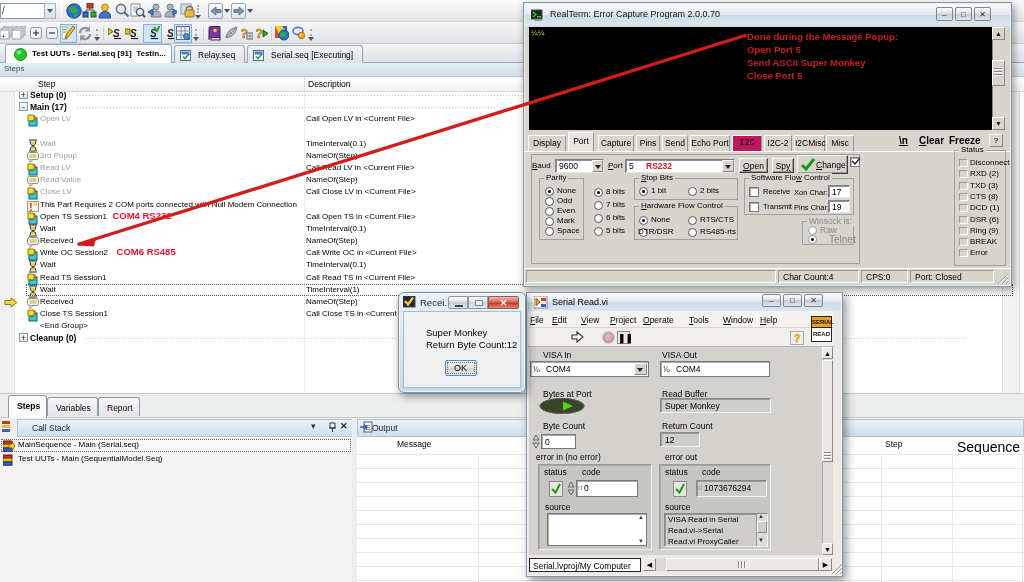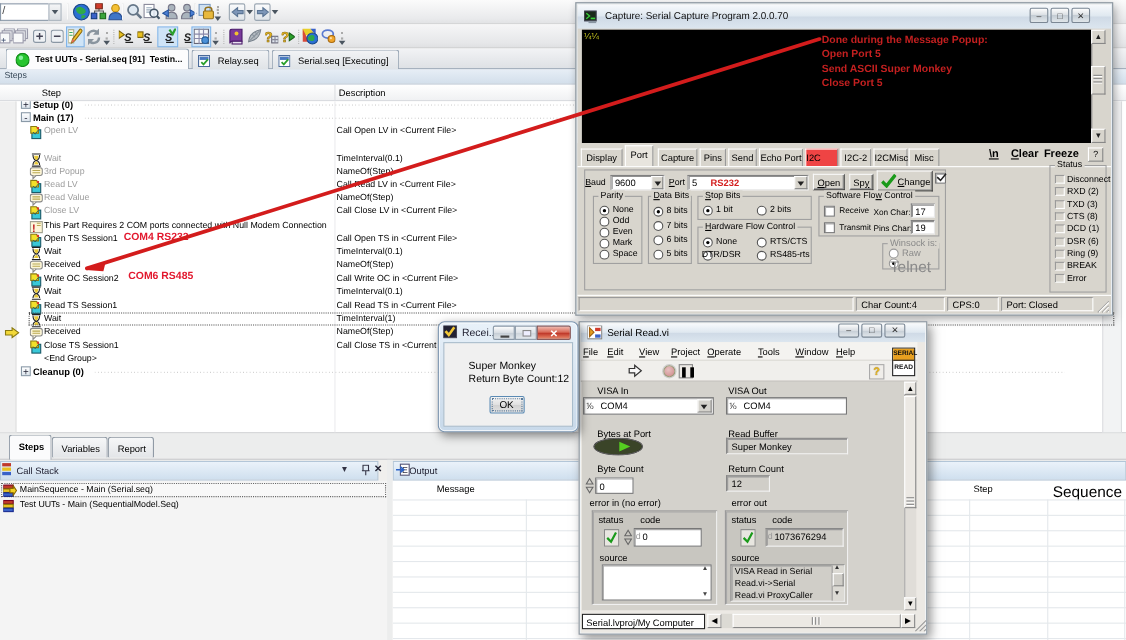--- a/index.html
+++ b/index.html
@@ -414,21 +414,21 @@
     </div>
     <div class="abs" style="left:26px;top:191.72px;width:987px;height:12px;border:1px dotted #555;"></div>
     <svg class="abs" style="left:4px;top:204.89px" width="14" height="11">
       <path d="M1 3.5 H7 V1 L13 5.5 L7 10 V7.5 H1 Z" fill="#f2d838" stroke="#8a7a10"></path>
     </svg>
   </div>
 <div id="btabs" class="abs"></div>
 <div class="btab active" style="left:8px;width:39px;">Steps</div>
 <div class="btab" style="left:47px;width:51px;">Variables</div>
 <div class="btab" style="left:98px;width:42px;">Report</div>
-<div class="panehdr" style="left:0;width:344px;">Call Stack</div>
+<div class="panehdr" style="left:17px;width:344px;">Call Stack</div>
 <span class="abs" style="left:311px;top:421px;font-size:9px;color:#334;">▾</span>
 <svg class="abs" style="left:327px;top:422px" width="10" height="11">
     <path d="M3 1 H8 V6 H3 Z M5.5 6 V10 M2 6 H9" stroke="#334" fill="none"></path>
   </svg>
 <span class="abs" style="left:340px;top:421px;font-size:9px;color:#223;font-weight:bold;">✕</span>
 <svg class="abs" style="left:1px;top:420px" width="10" height="14">
     <rect x="1" y="1" width="8" height="3" fill="#c03a2a"></rect>
     <rect x="1" y="5" width="8" height="3" fill="#e8c020"></rect>
     <rect x="1" y="9" width="8" height="3" fill="#3a62c8"></rect>
   </svg>
@@ -477,21 +477,21 @@
   </div>
 <div class="win" style="left:523px;top:2px;width:491px;height:287px;">
     <div class="abs" style="left:0;top:0;width:489px;height:285px;background:#d8d5cd;border:1px solid #8a96a2;box-shadow:0 0 0 1px #e8eef4 inset, 2px 3px 8px rgba(40,40,40,0.45);"></div>
     <div class="abs" style="left:2px;top:2px;width:485px;height:22px;background:linear-gradient(#f8fafc,#dfe8f0 48%,#cfdae6 52%,#dce6ef);"></div>
     <svg class="abs" style="left:8px;top:6px" width="15" height="14">
       <rect x="0" y="2" width="11" height="9" fill="#1a2a1a" stroke="#445"></rect>
       <path d="M2 4 L5 6.5 L2 9" stroke="#3ad03a" fill="none" stroke-width="1.2"></path>
       <rect x="6" y="8" width="4" height="1.5" fill="#3ad03a"></rect>
       <rect x="4" y="11" width="7" height="2" fill="#8a96a2"></rect>
     </svg>
-    <span class="abs" style="left:27px;top:7px;font-size:9px;color:#111;">Capture: Serial Capture Program 2.0.0.70</span>
+    <span class="abs" style="left:27px;top:7px;font-size:9px;color:#111;">RealTerm: Error Capture Program 2.0.0.70</span>
     <div class="abs" style="left:413px;top:5px;width:17px;height:14px;border:1px solid #7b8794;border-radius:2px;background:linear-gradient(#fdfdfd,#d8dde2 50%,#c4ccd4 50%,#e0e6ea);font-size:8px;text-align:center;line-height:13px;color:#333;">–</div>
     <div class="abs" style="left:432px;top:5px;width:17px;height:14px;border:1px solid #7b8794;border-radius:2px;background:linear-gradient(#fdfdfd,#d8dde2 50%,#c4ccd4 50%,#e0e6ea);font-size:8px;text-align:center;line-height:13px;color:#333;">□</div>
     <div class="abs" style="left:451px;top:5px;width:17px;height:14px;border:1px solid #7b8794;border-radius:2px;background:linear-gradient(#fdfdfd,#d8dde2 50%,#c4ccd4 50%,#e0e6ea);font-size:8px;text-align:center;line-height:13px;color:#333;">✕</div>
     <div class="abs" style="left:6px;top:25px;width:463px;height:103px;background:#000;"></div>
     <span class="abs" style="left:8px;top:26px;font-size:8px;color:#d8d820;">¼¼</span>
     <span class="abs" style="left:224px;top:29px;font-size:9.5px;font-weight:bold;color:#c42020;">Done during the Message Popup:</span>
     <span class="abs" style="left:224px;top:42px;font-size:9.5px;font-weight:bold;color:#c42020;">Open Port 5</span>
     <span class="abs" style="left:224px;top:55px;font-size:9.5px;font-weight:bold;color:#c42020;">Send ASCII Super Monkey</span>
     <span class="abs" style="left:224px;top:68px;font-size:9.5px;font-weight:bold;color:#c42020;">Close Port 5</span>
     <div class="abs" style="left:469px;top:25px;width:13px;height:103px;background:#d8d5cd;border-left:1px solid #808080;"></div>
@@ -499,21 +499,21 @@
     <div class="abs" style="left:469px;top:115px;width:13px;height:13px;background:#d8d5cd;border:1px solid #888;border-top-color:#fff;border-left-color:#fff;font-size:7px;text-align:center;line-height:12px;color:#222;">▼</div>
     <div class="abs" style="left:469px;top:58px;width:13px;height:26px;background:#d8d5cd;border:1px solid #888;border-top-color:#fff;border-left-color:#fff;"></div>
     <div class="abs" style="left:471px;top:66px;width:8px;height:1px;background:#888;box-shadow:0 3px 0 #888,0 6px 0 #888,0 1px 0 #fff,0 4px 0 #fff,0 7px 0 #fff;"></div>
     <div class="abs" style="left:2px;top:128px;width:485px;height:22px;background:#d8d5cd;"></div>
     <div class="abs" style="left:5px;top:133px;width:38px;height:16px;background:#d8d5cd;border:1px solid #999;border-bottom:none;border-top-color:#fff;border-left-color:#fff;font-size:8.5px;text-align:center;padding-top:2px;">Display</div>
     <div class="abs" style="left:45px;top:130px;width:26px;height:19px;background:#e8e5de;border:1px solid #999;border-bottom:none;border-top-color:#fff;border-left-color:#fff;font-size:8.5px;text-align:center;padding-top:3px;">Port</div>
     <div class="abs" style="left:75px;top:133px;width:36px;height:16px;background:#d8d5cd;border:1px solid #999;border-bottom:none;border-top-color:#fff;border-left-color:#fff;font-size:8.5px;text-align:center;padding-top:2px;">Capture</div>
     <div class="abs" style="left:113px;top:133px;width:24px;height:16px;background:#d8d5cd;border:1px solid #999;border-bottom:none;border-top-color:#fff;border-left-color:#fff;font-size:8.5px;text-align:center;padding-top:2px;">Pins</div>
     <div class="abs" style="left:139px;top:133px;width:26px;height:16px;background:#d8d5cd;border:1px solid #999;border-bottom:none;border-top-color:#fff;border-left-color:#fff;font-size:8.5px;text-align:center;padding-top:2px;">Send</div>
     <div class="abs" style="left:167px;top:133px;width:40px;height:16px;background:#d8d5cd;border:1px solid #999;border-bottom:none;border-top-color:#fff;border-left-color:#fff;font-size:8.5px;text-align:center;padding-top:2px;">Echo Port</div>
-    <div class="abs" style="left:209px;top:133px;width:30px;height:16px;background:#ef4444;border:1px solid #999;border-bottom:none;border-top-color:#fff;border-left-color:#fff;font-size:8.5px;text-align:left;padding-top:2px;">I2C</div>
+    <div class="abs" style="left:209px;top:133px;width:30px;height:16px;background:#be185d;border:1px solid #999;border-bottom:none;border-top-color:#fff;border-left-color:#fff;font-size:8.5px;text-align:center;padding-top:2px;font-family:Liberation Mono, monospace;">I2C</div>
     <div class="abs" style="left:241px;top:133px;width:28px;height:16px;background:#d8d5cd;border:1px solid #999;border-bottom:none;border-top-color:#fff;border-left-color:#fff;font-size:8.5px;text-align:center;padding-top:2px;">I2C-2</div>
     <div class="abs" style="left:271px;top:133px;width:31px;height:16px;background:#d8d5cd;border:1px solid #999;border-bottom:none;border-top-color:#fff;border-left-color:#fff;font-size:8.5px;text-align:center;padding-top:2px;">I2CMisc</div>
     <div class="abs" style="left:303px;top:133px;width:28px;height:16px;background:#d8d5cd;border:1px solid #999;border-bottom:none;border-top-color:#fff;border-left-color:#fff;font-size:8.5px;text-align:center;padding-top:2px;">Misc</div>
     <span class="abs" style="left:376px;top:133px;font-size:10px;font-weight:bold;"><u>\n</u></span>
     <span class="abs" style="left:396px;top:133px;font-size:10px;font-weight:bold;"><u>C</u>lear</span>
     <span class="abs" style="left:426px;top:133px;font-size:10px;font-weight:bold;">Freeze</span>
     <div class="abs" style="left:466px;top:132px;width:14px;height:13px;background:#d8d5cd;border:1px solid #888;border-top-color:#fff;border-left-color:#fff;font-size:8px;text-align:center;line-height:12px;">?</div>
     <div class="abs" style="left:2px;top:149px;width:485px;height:117px;background:#d8d5cd;border-top:1px solid #fff;"></div>
     <div class="gbox" style="left:8px;top:152px;width:329px;height:110px;border-color:#a0a0a0;"></div>
     <span class="clab" style="left:9px;top:159px;font-size:8px;"><u>B</u>aud</span>
@@ -542,23 +542,20 @@
     <div class="radio sel" style="left:22px;top:185.0px;"></div>
     <span class="clab" style="left:34px;top:184.0px;font-size:8px;">None</span>
     <div class="radio" style="left:22px;top:194.9px;"></div>
     <span class="clab" style="left:34px;top:193.9px;font-size:8px;">Odd</span>
     <div class="radio" style="left:22px;top:204.8px;"></div>
     <span class="clab" style="left:34px;top:203.8px;font-size:8px;">Even</span>
     <div class="radio" style="left:22px;top:214.7px;"></div>
     <span class="clab" style="left:34px;top:213.7px;font-size:8px;">Mark</span>
     <div class="radio" style="left:22px;top:224.6px;"></div>
     <span class="clab" style="left:34px;top:223.6px;font-size:8px;">Space</span>
-    <div class="gbox" style="left:66px;top:176px;width:40px;height:62px;border-color:#a0a0a0;">
-      <span class="gtitle" style="left:2px;font-size:8px;"><u>D</u>ata Bits</span>
-    </div>
     <div class="radio sel" style="left:71px;top:186.0px;"></div>
     <span class="clab" style="left:83px;top:185.0px;font-size:8px;">8 bits</span>
     <div class="radio" style="left:71px;top:198.9px;"></div>
     <span class="clab" style="left:83px;top:197.9px;font-size:8px;">7 bits</span>
     <div class="radio" style="left:71px;top:211.8px;"></div>
     <span class="clab" style="left:83px;top:210.8px;font-size:8px;">6 bits</span>
     <div class="radio" style="left:71px;top:224.7px;"></div>
     <span class="clab" style="left:83px;top:223.7px;font-size:8px;">5 bits</span>
     <div class="gbox" style="left:111px;top:176px;width:104px;height:22px;border-color:#a0a0a0;">
       <span class="gtitle" style="font-size:8px;"><u>S</u>top Bits</span>
@@ -588,21 +585,21 @@
     <div class="cb" style="left:226px;top:200px;"></div>
     <span class="clab" style="left:240px;top:200px;font-size:7.5px;">Transmit</span>
     <span class="clab" style="left:271px;top:201px;font-size:7.5px;">Pins Char:</span>
     <div class="field" style="left:305px;top:198px;width:22px;height:13px;font-size:8.5px;">19</div>
     <div class="gbox" style="left:279px;top:219px;width:52px;height:24px;border-color:#a0a0a0;">
       <span class="gtitle" style="font-size:8.5px;color:#8a8a8a;">Winsock is:</span>
     </div>
     <div class="radio" style="left:285px;top:224px;border-color:#999;"></div>
     <span class="clab" style="left:297px;top:223px;font-size:8.5px;color:#8a8a8a;">Raw</span>
     <div class="radio sel" style="left:285px;top:233px;border-color:#999;"></div>
-    <span class="clab" style="left:286px;top:232px;font-size:14px;color:#8a8a8a;">Telnet</span>
+    <span class="clab" style="left:306px;top:232px;font-size:10px;color:#8a8a8a;">Telnet</span>
     <div class="gbox" style="left:431px;top:148px;width:52px;height:116px;border-color:#a0a0a0;">
       <span class="gtitle" style="font-size:8px;">Status</span>
     </div>
     <div class="abs" style="left:436px;top:157.0px;width:9px;height:8px;background:#d8d5cd;border:1px solid #9a9a9a;border-right-color:#fff;border-bottom-color:#fff;"></div>
     <span class="clab" style="left:447px;top:156.0px;font-size:8px;">Disconnect</span>
     <div class="abs" style="left:436px;top:168.3px;width:9px;height:8px;background:#d8d5cd;border:1px solid #9a9a9a;border-right-color:#fff;border-bottom-color:#fff;"></div>
     <span class="clab" style="left:447px;top:167.3px;font-size:8px;">RXD (2)</span>
     <div class="abs" style="left:436px;top:179.6px;width:9px;height:8px;background:#d8d5cd;border:1px solid #9a9a9a;border-right-color:#fff;border-bottom-color:#fff;"></div>
     <span class="clab" style="left:447px;top:178.6px;font-size:8px;">TXD (3)</span>
     <div class="abs" style="left:436px;top:190.9px;width:9px;height:8px;background:#d8d5cd;border:1px solid #9a9a9a;border-right-color:#fff;border-bottom-color:#fff;"></div>

